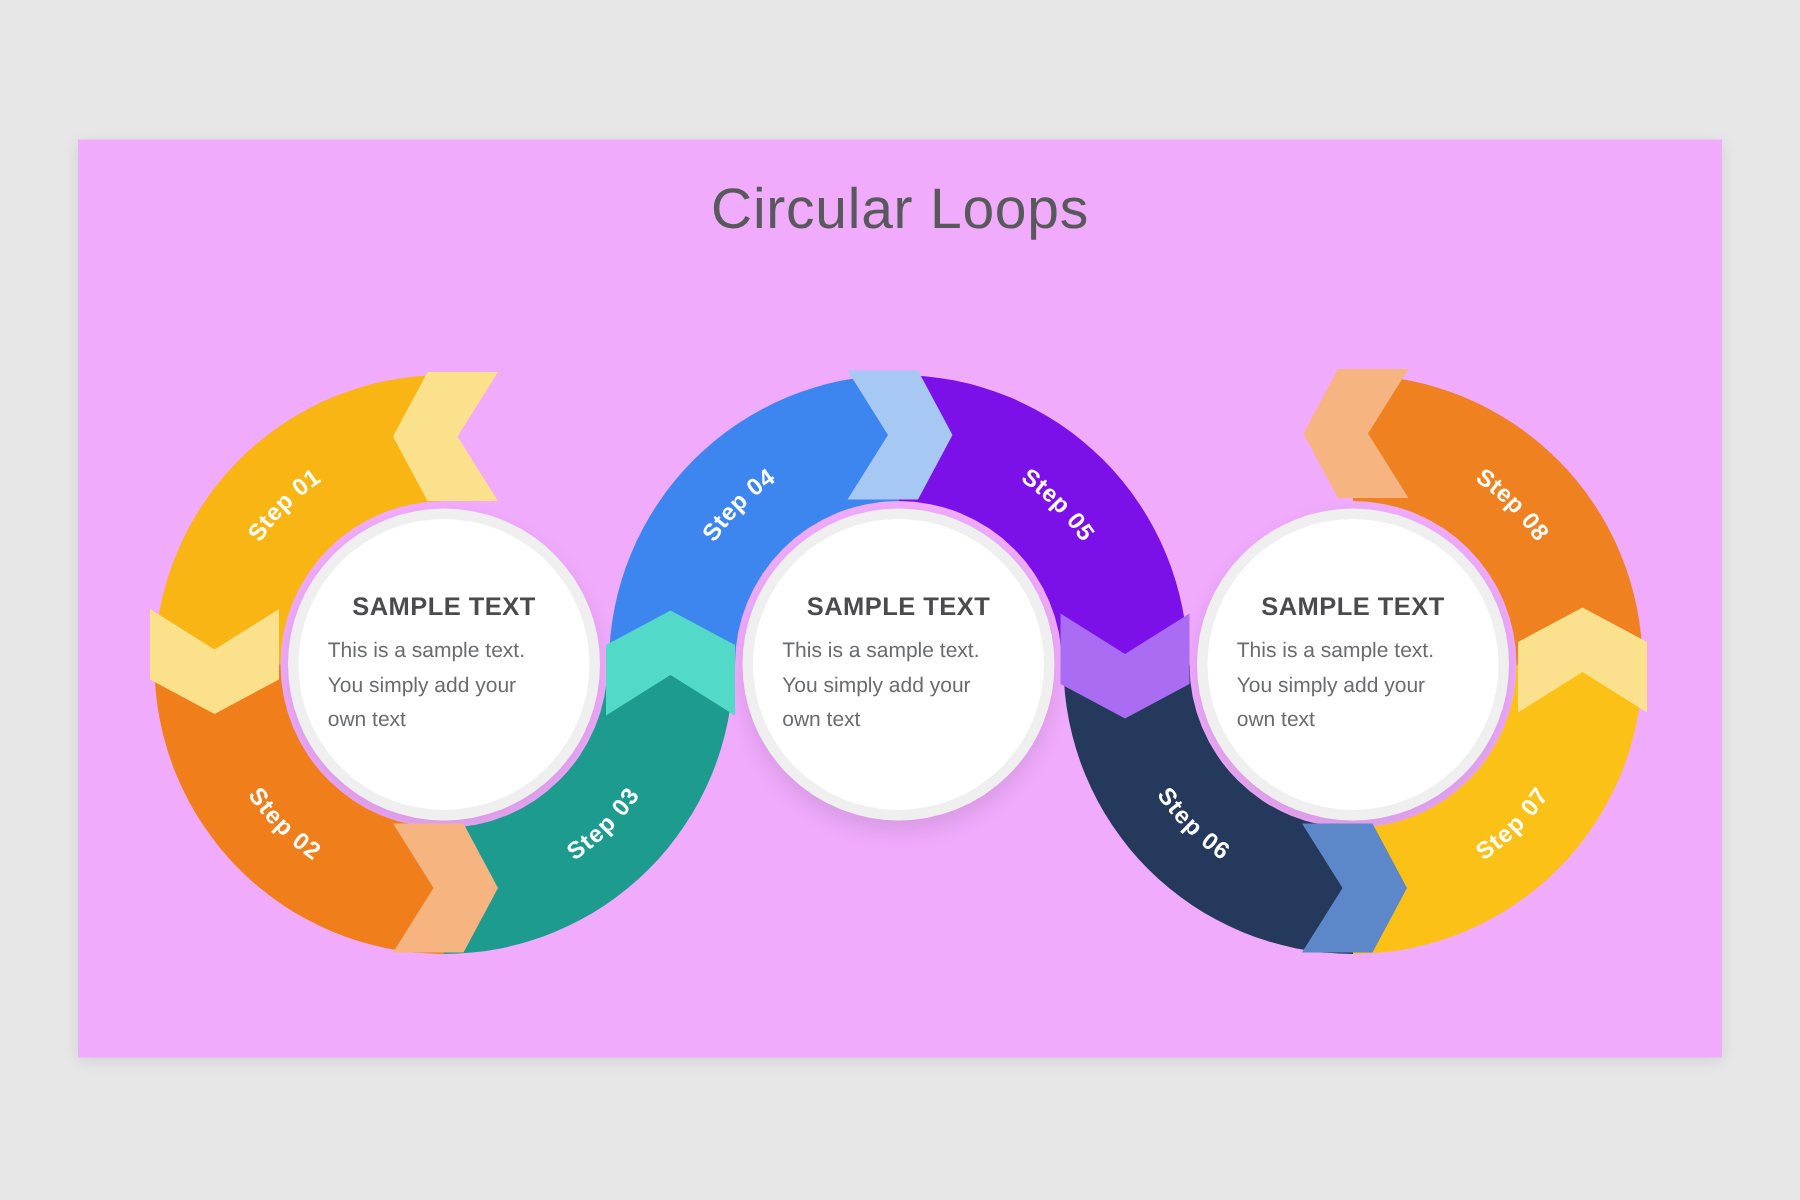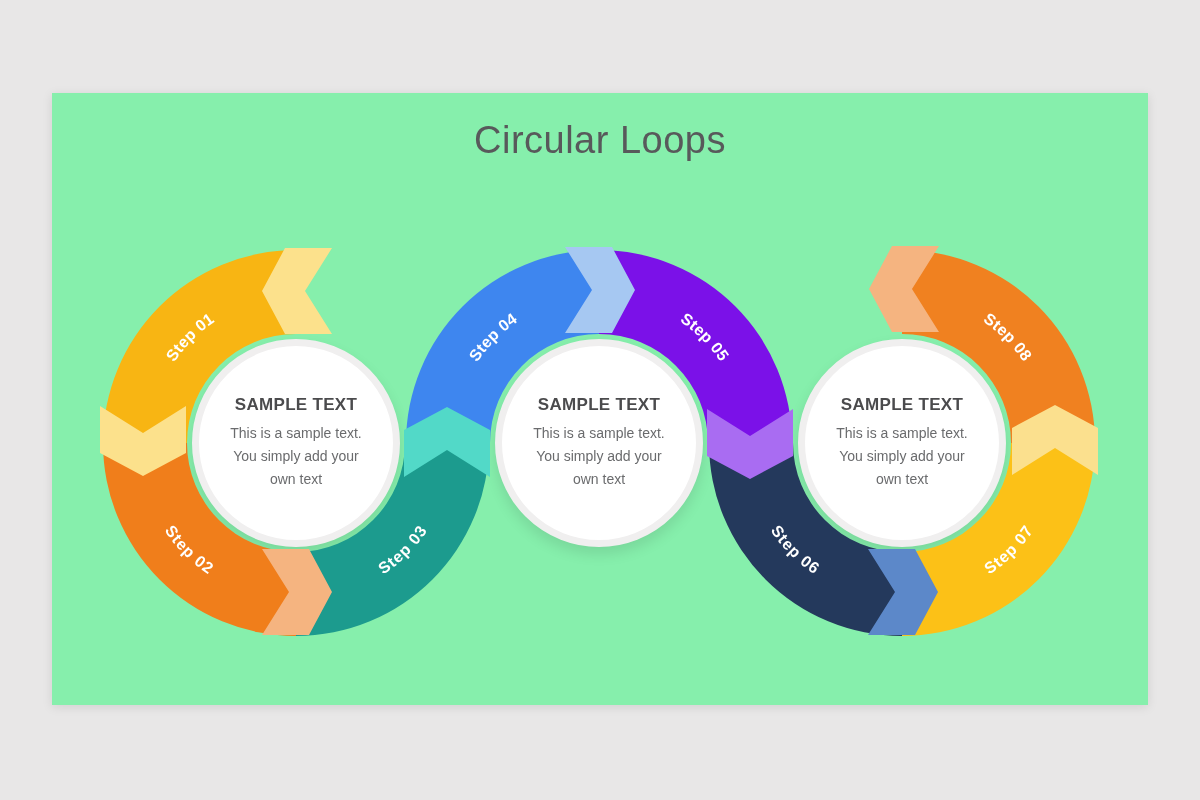--- a/index.html
+++ b/index.html
@@ -6,39 +6,39 @@
   body{
     width:1200px;height:800px;
     background:#E8E7E7;
     font-family:"Liberation Sans", sans-serif;
     position:relative;
     overflow:hidden;
   }
   .stage{position:absolute;inset:0;}
   .slide{
     position:absolute;left:52px;top:93px;width:1096px;height:612px;
-    background:#86efac;
+    background:#f0abfc;
     box-shadow:0 2px 10px rgba(0,0,0,0.10);
   }
   .slide-header{position:absolute;left:0;top:0;width:100%;text-align:center;}
   .slide-title{
     margin:0;padding-top:26px;
     font-size:38px;font-weight:400;color:#58595B;letter-spacing:0.5px;
   }
   .slide-subtitle{
     margin:7px 0 0 0;
     font-size:15.5px;font-weight:400;color:#5B5C5E;
   }
   .center-card{
     position:absolute;top:246px;
     width:194px;height:194px;border-radius:50%;
     background:#FFFFFF;border:7px solid #F0EFEF;
     box-shadow:0 7px 14px rgba(0,0,0,0.10);
     display:flex;flex-direction:column;align-items:center;justify-content:center;
-    text-align:center;
+    text-align:left;
     z-index:1;
   }
   .card-heading{
     font-size:17px;font-weight:700;color:#4B4B4D;letter-spacing:0.3px;
     margin-bottom:7px;
   }
   .card-body{
     width:155px;
     font-size:14px;color:#6A6B6D;line-height:1.62;
   }

